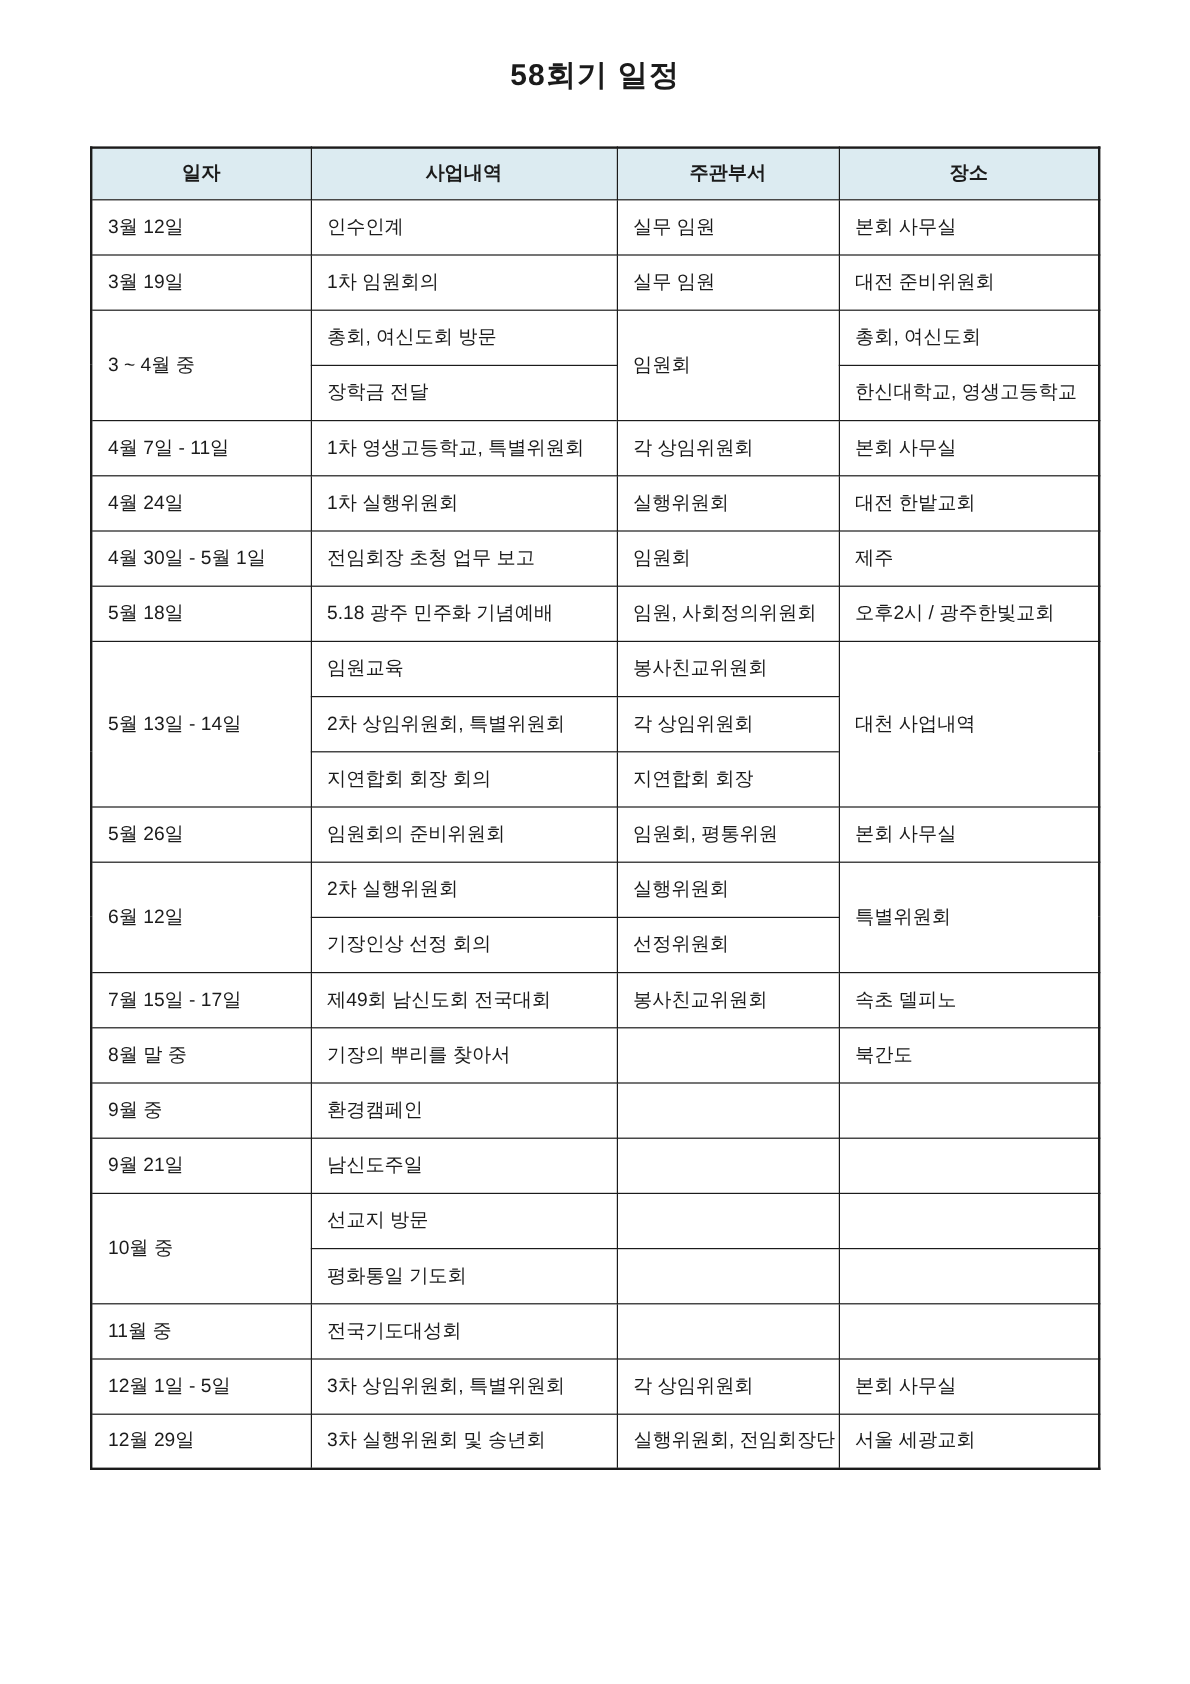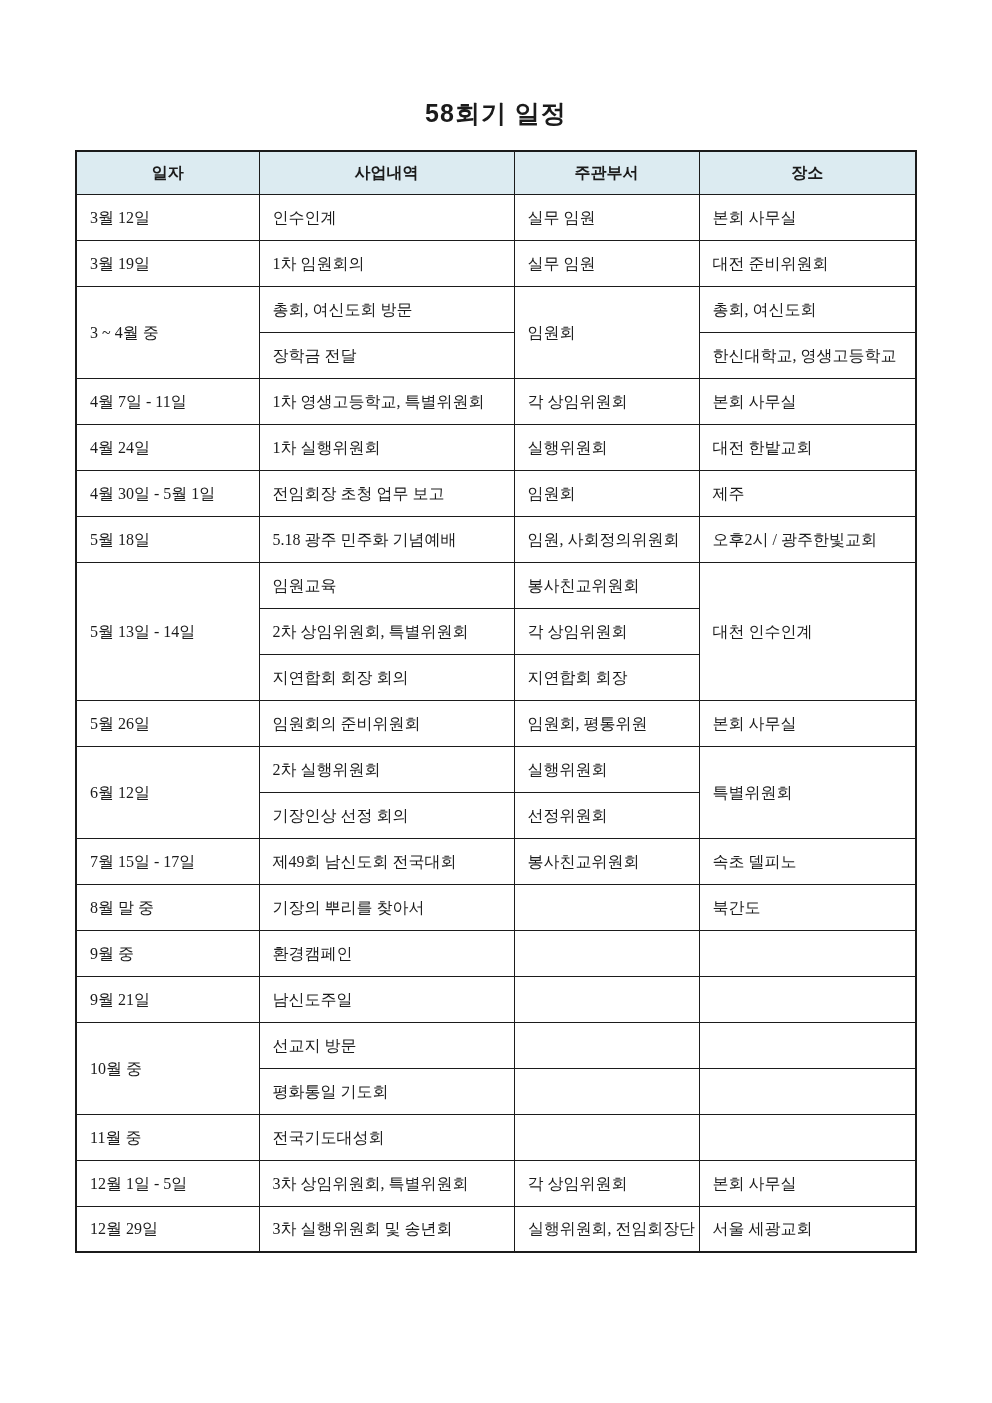--- a/index.html
+++ b/index.html
@@ -8,34 +8,33 @@
     background: #ffffff;
   }
   body {
     width: 992px;
     height: 1403px;
     font-family: "Liberation Sans", "DejaVu Sans", sans-serif;
     color: #1b1b1b;
     overflow: hidden;
   }
   .page-title {
-    margin-top: 98px;
+    margin-top: 48px;
     text-align: center;
     font-size: 25px;
     font-weight: bold;
     letter-spacing: 1px;
     line-height: 1.25;
   }
   table.schedule {
     border-collapse: collapse;
     table-layout: fixed;
     width: 840px;
-    margin: 21px auto 0 auto;
+    margin: 43px auto 0 auto;
     border: 2px solid #1b1b1b;
-    font-family: Liberation Serif, serif;
   }
   table.schedule th,
   table.schedule td {
     border: 1px solid #1b1b1b;
     font-size: 16px;
     vertical-align: middle;
     overflow: hidden;
   }
   table.schedule thead tr { height: 43px; }
   table.schedule tbody tr { height: 46px; }
@@ -121,21 +120,21 @@
       <tr>
         <td><span class="cell-text">5월 18일</span></td>
         <td><span class="cell-text">5.18 광주 민주화 기념예배</span></td>
         <td><span class="cell-text">임원, 사회정의위원회</span></td>
         <td><span class="cell-text">오후2시 / 광주한빛교회</span></td>
       </tr>
       <tr>
         <td rowspan="3"><span class="cell-text">5월 13일 - 14일</span></td>
         <td><span class="cell-text">임원교육</span></td>
         <td><span class="cell-text">봉사친교위원회</span></td>
-        <td rowspan="3"><span class="cell-text">대천 인수인계</span></td>
+        <td rowspan="3"><span class="cell-text">대천 사업내역</span></td>
       </tr>
       <tr>
         <td><span class="cell-text">2차 상임위원회, 특별위원회</span></td>
         <td><span class="cell-text">각 상임위원회</span></td>
       </tr>
       <tr>
         <td><span class="cell-text">지연합회 회장 회의</span></td>
         <td><span class="cell-text">지연합회 회장</span></td>
       </tr>
       <tr>

